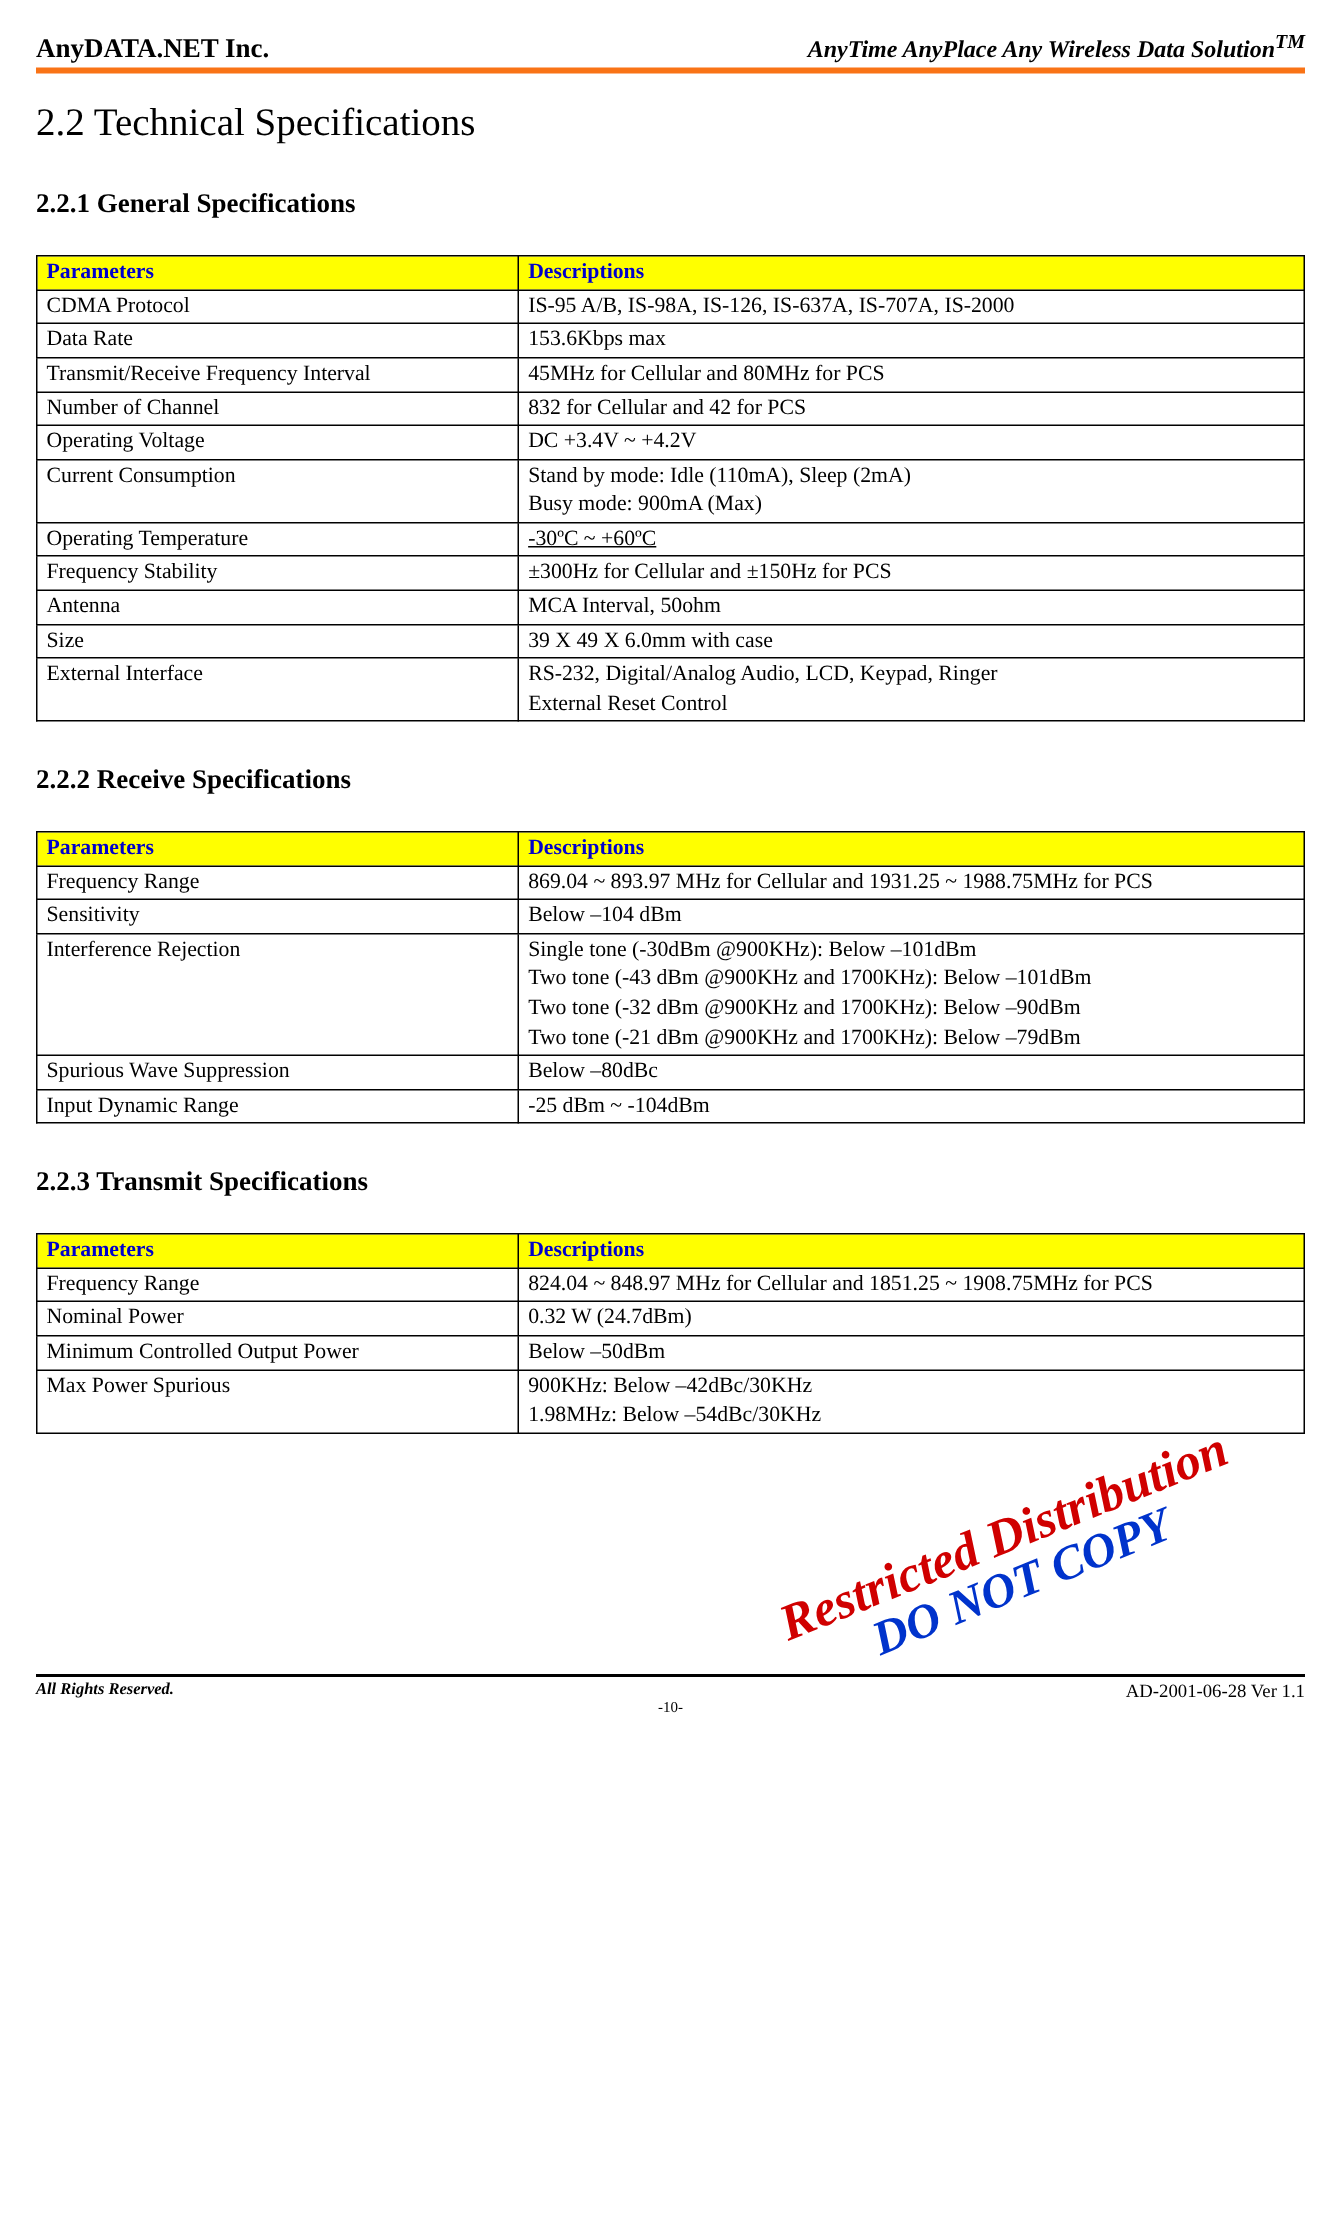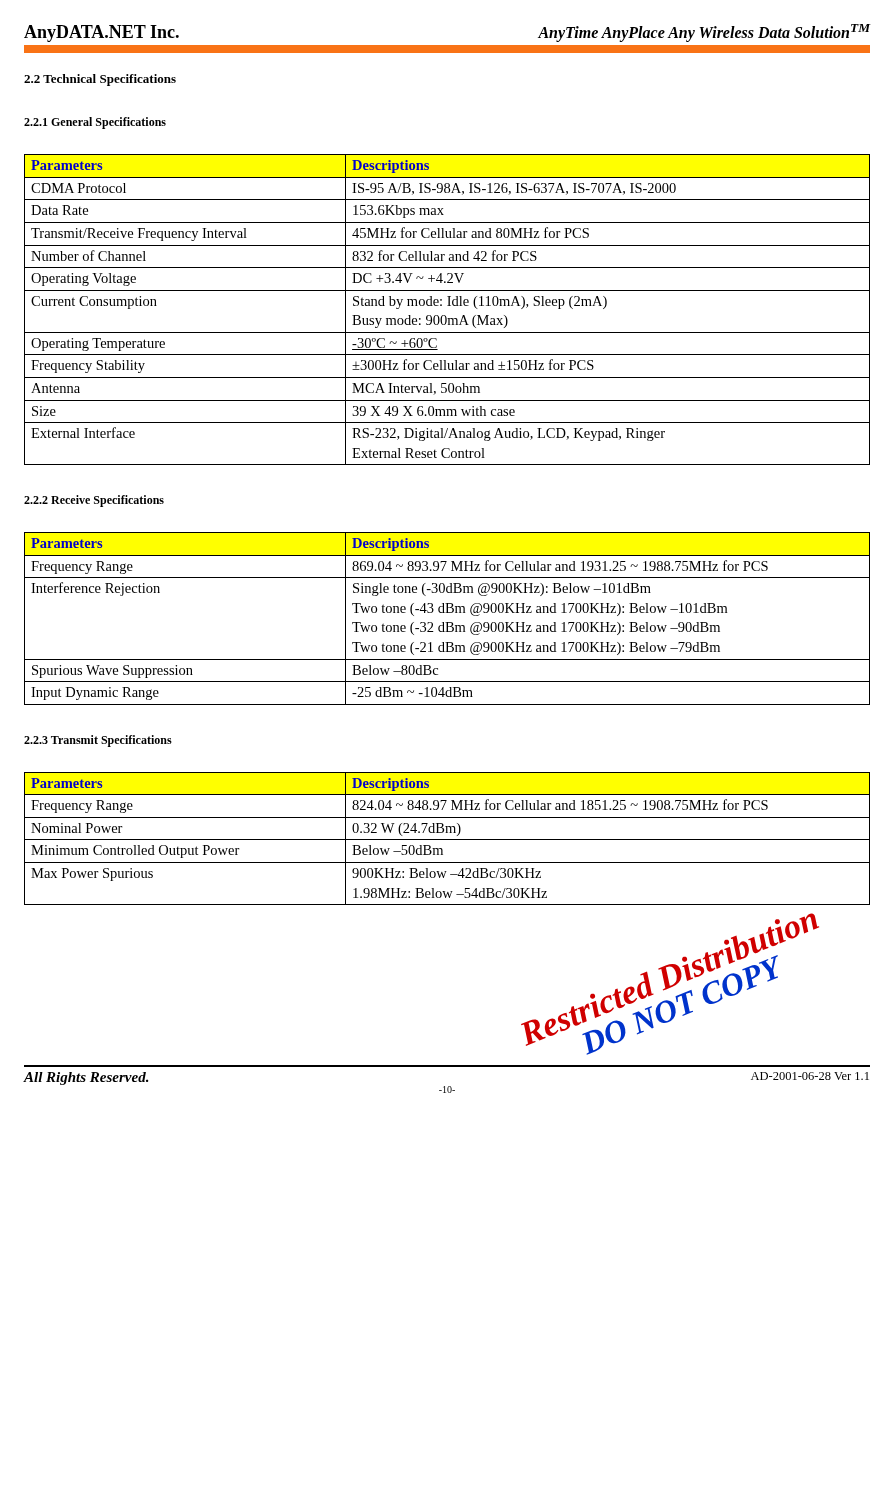--- a/index.html
+++ b/index.html
@@ -9,44 +9,44 @@
     width: 894px;
     box-sizing: border-box;
     color: #000;
     font-size: 14.5px;
     position: relative;
   }
   .header-bar {
     display: flex;
     justify-content: space-between;
     align-items: baseline;
-    border-bottom: 8px solid #f97316;
+    border-bottom: 4px solid #f97316;
     padding-bottom: 2px;
     margin-bottom: 18px;
   }
   .header-left {
     font-weight: bold;
     font-size: 18px;
   }
   .header-right {
     font-style: italic;
     font-weight: bold;
     font-size: 16px;
   }
   .header-right sup{
     font-style: italic;
     text-align: center;
   }
   h2.section {
-    font-size: 13px;
-    font-weight: bold;
+    font-size: 26px;
+    font-weight: normal;
     margin: 8px 0 28px 0;
   }
   h3.subsection {
-    font-size: 12px;
+    font-size: 18px;
     font-weight: bold;
     margin: 28px 0 24px 0;
   }
   table.spec {
     border-collapse: collapse;
     width: 100%;
     margin-bottom: 8px;
   }
   table.spec th, table.spec td {
     border: 1px solid #000;
@@ -69,21 +69,21 @@
     margin-top: 160px;
     display: flex;
     justify-content: space-between;
     align-items: flex-start;
     padding-top: 2px;
     font-size: 13px;
   }
   .footer-left {
     font-style: italic;
     font-weight: bold;
-    font-size: 15px;
+    font-size: 11px;
   }
   .footer-right {
     font-size: 12.5px;
   }
   .page-num {
     text-align: center;
     font-size: 10px;
     margin-top: -2px;
   }
   .watermark {
@@ -197,20 +197,24 @@
       <th>Parameters</th>
       <th>Descriptions</th>
     </tr>
   </thead>
   <tbody id="receive-body">
       <tr>
         <td>Frequency Range</td>
         <td style="white-space: pre-line;">869.04 ~ 893.97 MHz for Cellular and 1931.25 ~ 1988.75MHz for PCS</td>
       </tr>
       <tr>
+        <td>Sensitivity</td>
+        <td style="white-space: pre-line;">Below –104 dBm</td>
+      </tr>
+      <tr>
         <td>Interference Rejection</td>
         <td style="white-space: pre-line;">Single tone (-30dBm @900KHz): Below –101dBm
 Two tone (-43 dBm @900KHz and 1700KHz): Below –101dBm
 Two tone (-32 dBm @900KHz and 1700KHz): Below –90dBm
 Two tone (-21 dBm @900KHz and 1700KHz): Below –79dBm</td>
       </tr>
       <tr>
         <td>Spurious Wave Suppression</td>
         <td style="white-space: pre-line;">Below –80dBc</td>
       </tr>

